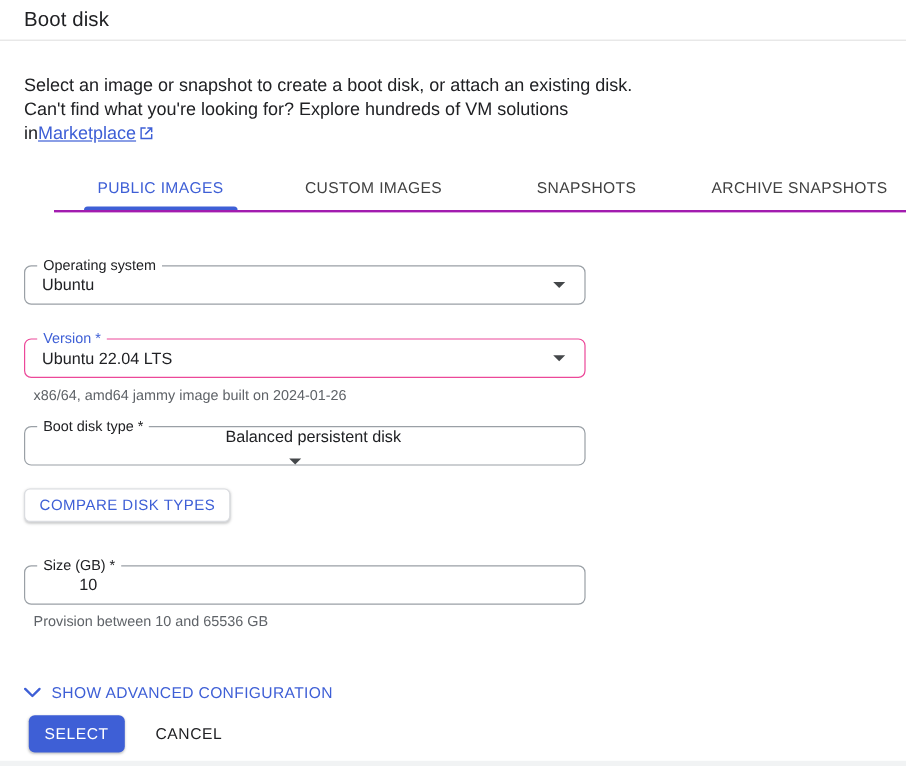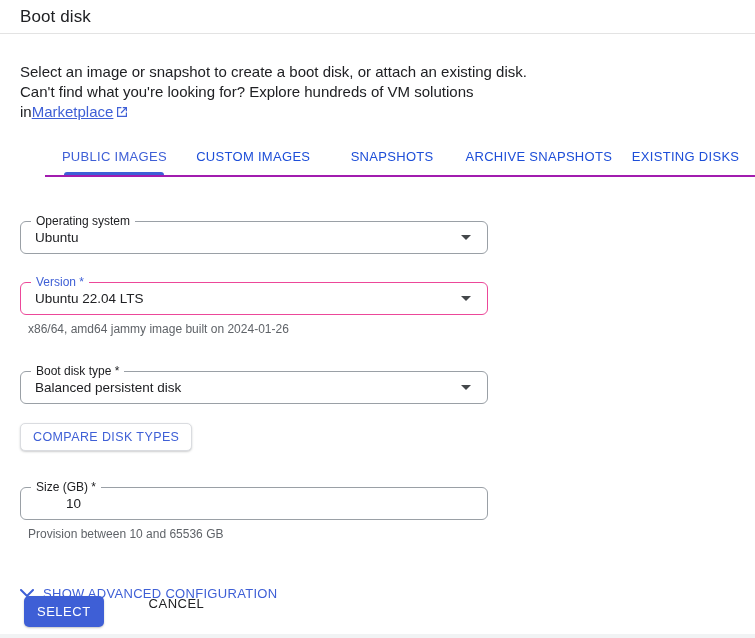--- a/index.html
+++ b/index.html
@@ -49,21 +49,21 @@
     margin-top: 17px;
     border-bottom: 2px solid #a21caf;
     margin-left: 45px;
   }
   .tab {
     flex: 1;
     text-align: center;
     font-size: 13px;
     font-weight: 500;
     letter-spacing: .3px;
-    color: #1d4ed8;
+    color: #404040;
     padding: 9px 4px 11px 4px;
     cursor: pointer;
     position: relative;
     white-space: nowrap;
   }
   .tab.active { color: #3e5fd6; }
   .tab.active::after {
     content: "";
     position: absolute;
     left: 14%;
@@ -122,21 +122,21 @@
     border-top: 5px solid #44474a;
     margin-right: 16px;
   }
   .helper {
     font-size: 12px;
     color: #5f6368;
     margin: 7px 0 0 8px;
   }
   .mt-os   { margin-top: 44px; }
   .mt-ver  { margin-top: 28px; }
-  .mt-bdt  { margin-top: 35px; }
+  .mt-bdt  { margin-top: 19px; flex-direction: column; }
   .mt-size { margin-top: 36px; padding-left: 31px; }
   
   .compare-btn {
     margin-top: 19px;
     display: inline-block;
     background: #ffffff;
     border: 1px solid #dadce0;
     border-radius: 5px;
     color: #3e5fd6;
     font-size: 12.5px;
@@ -158,22 +158,22 @@
     font-weight: 500;
     letter-spacing: .3px;
     cursor: pointer;
   }
   
   .actions {
     position: absolute;
     left: 24px;
     bottom: 11px;
     display: flex;
-    align-items: flex-start;
-    gap: 45px;
+    align-items: center;
+    gap: 26px;
   }
   .select-btn {
     background: #3e5fd6;
     color: #ffffff;
     border: none;
     border-radius: 5px;
     font-size: 13px;
     font-weight: 500;
     letter-spacing: .5px;
     padding: 8px 13px;
@@ -208,21 +208,20 @@
 <div class="intro"><span>Select an image or snapshot to create a boot disk, or attach an existing disk. Can't find what you're looking for? Explore hundreds of VM solutions in</span><a>Marketplace</a><span class="ext-icon"><svg width="12" height="12" viewBox="0 0 12 12">
         <path d="M9.8 9.8 H2.2 V2.2 H5.4 V1 H1 v10 h10 V6.6 H9.8 Z M6.8 1 v1.2 h2.1 L4.6 6.5 l.9.9 4.3-4.3 v2.1 H11 V1 Z" fill="#3e5fd6"></path>
       </svg></span>
 </div>
 
 <div class="tabs">
   <div class="tab active">PUBLIC IMAGES</div>
   <div class="tab">CUSTOM IMAGES</div>
   <div class="tab">SNAPSHOTS</div>
   <div class="tab">ARCHIVE SNAPSHOTS</div>
-  <div class="tab">EXISTING DISKS</div>
 </div>
 
 <div class="form">
 
   
   <div class="field mt-os">
     <span class="field-label">Operating system</span>
     <span class="field-value">Ubuntu</span>
     <span class="dd-arrow"></span>
   </div>

